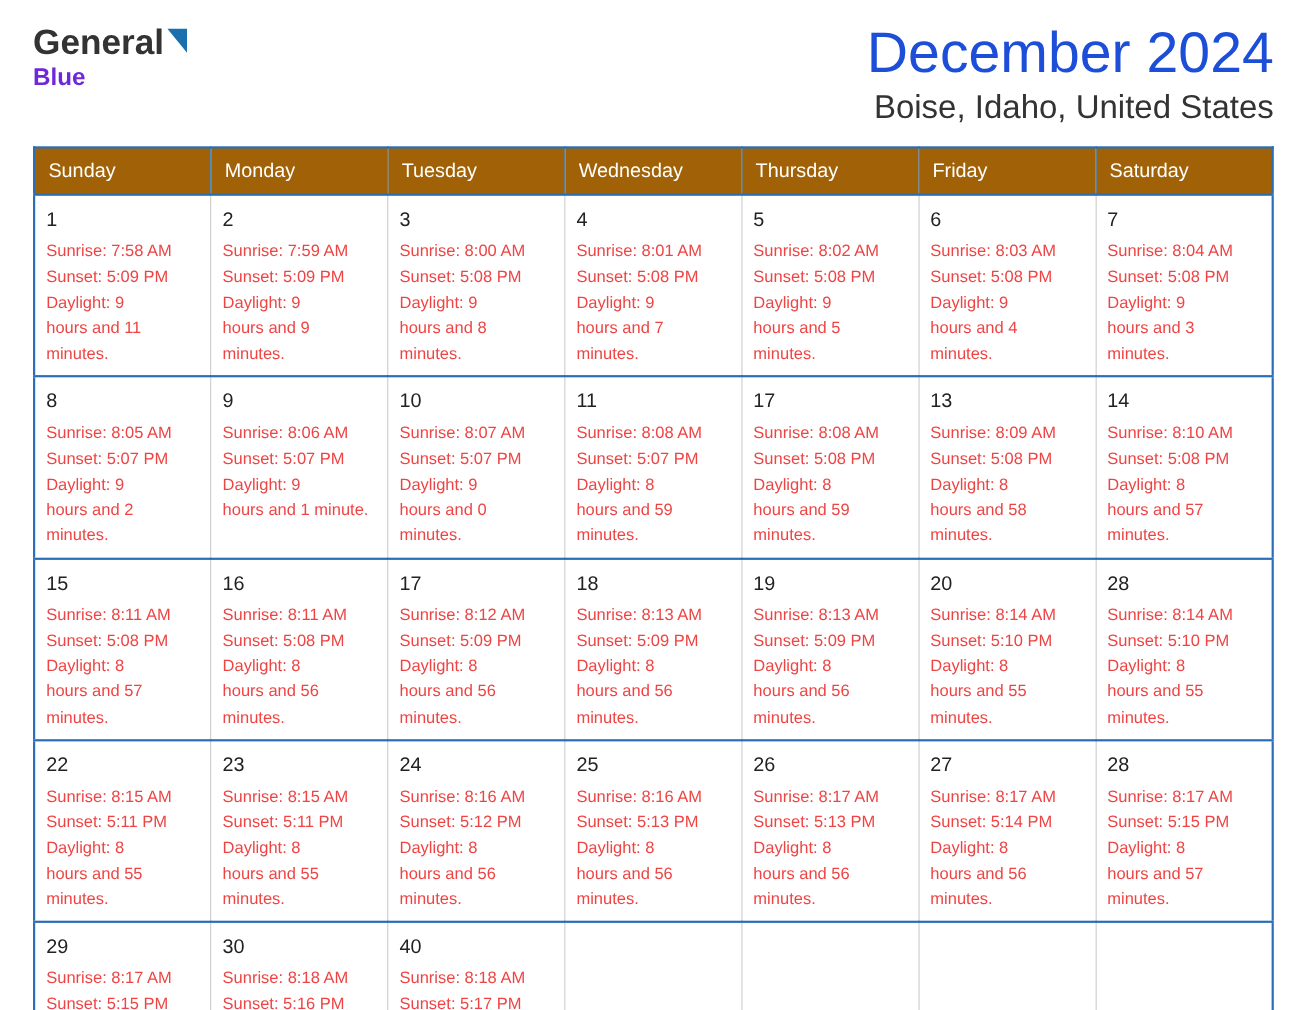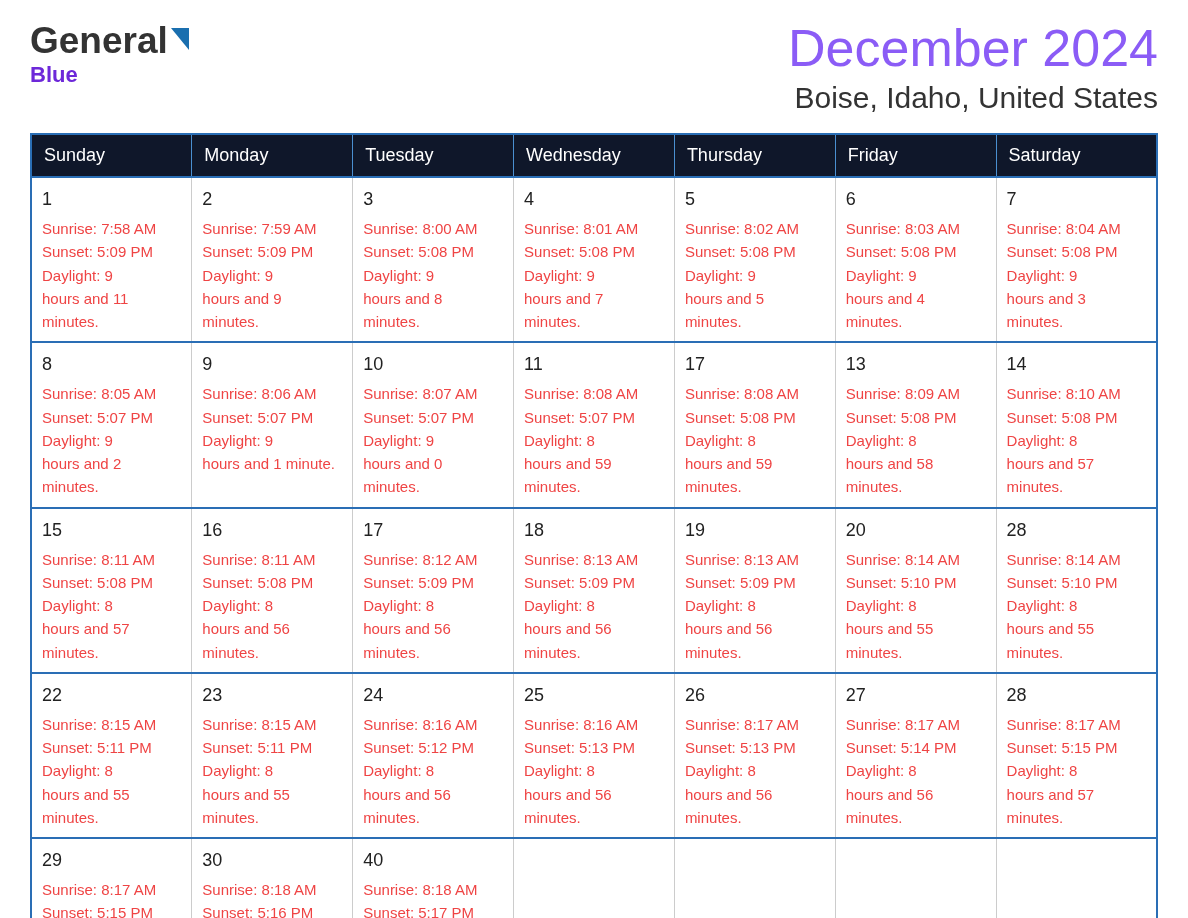--- a/index.html
+++ b/index.html
@@ -21,36 +21,36 @@
       display: flex;
       flex-direction: column;
       align-items: flex-start;
     }
     .title-block {
       text-align: right;
     }
     .title-block h1 {
       font-size: 52px;
       font-weight: 400;
-      color: #8b5cf6;
+      color: #1d4ed8;
       line-height: 1.1;
     }
     .title-block h2 {
       font-size: 30px;
       font-weight: 400;
       color: #333;
       margin-top: 4px;
     }
     table {
       width: 100%;
       border-collapse: collapse;
       border: 2px solid #2a6eb5;
     }
     thead tr {
-      background-color: #0f172a;
+      background-color: #a16207;
     }
     thead th {
       color: #fff;
       font-size: 18px;
       font-weight: 500;
       padding: 10px 12px;
       text-align: left;
       border-right: 1px solid #4a8fd0;
     }
     thead th:last-child {
@@ -80,21 +80,21 @@
     .day-info {
       font-size: 15px;
       color: #ef4444;
       line-height: 1.55;
     }
     .logo-row {
       display: flex;
       align-items: center;
     }
     .logo-text-general {
-      font-size: 37px;
+      font-size: 32px;
       font-weight: bold;
       color: #333;
     }
     .logo-text-blue {
       font-size: 22px;
       font-weight: bold;
       color: #6d28d9;
     }
     .logo-icon {
       display: inline-block;

